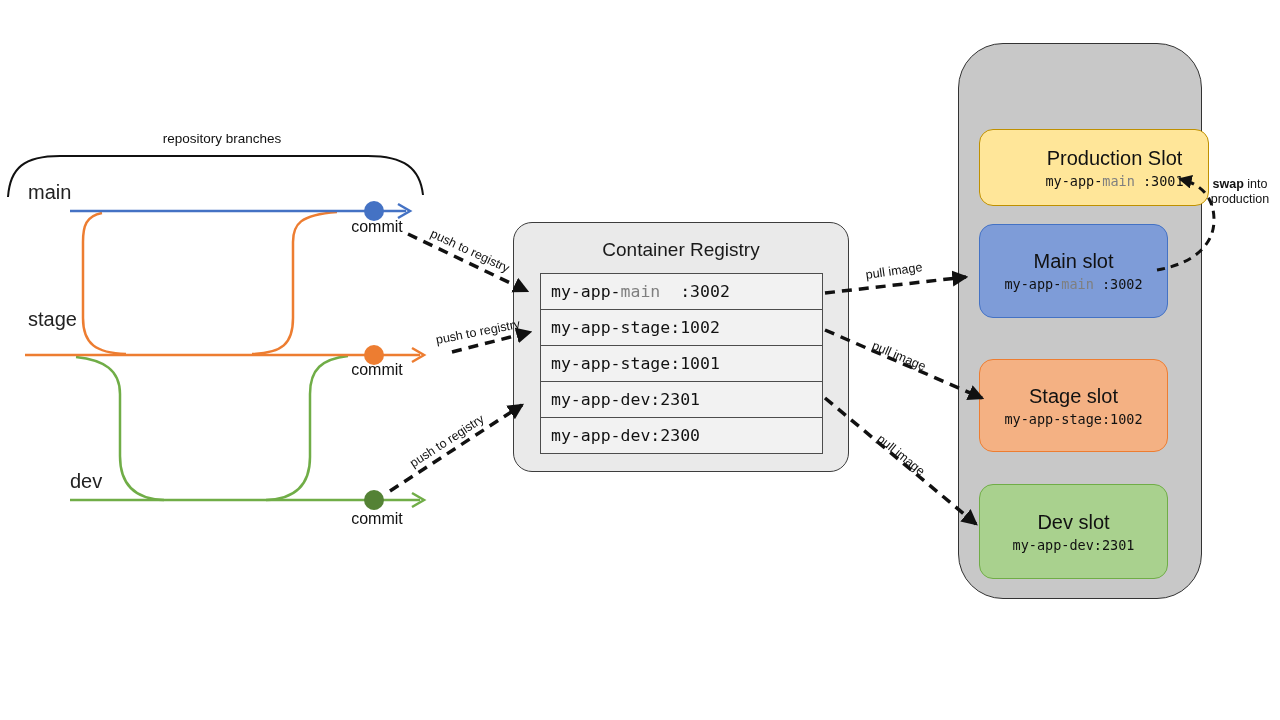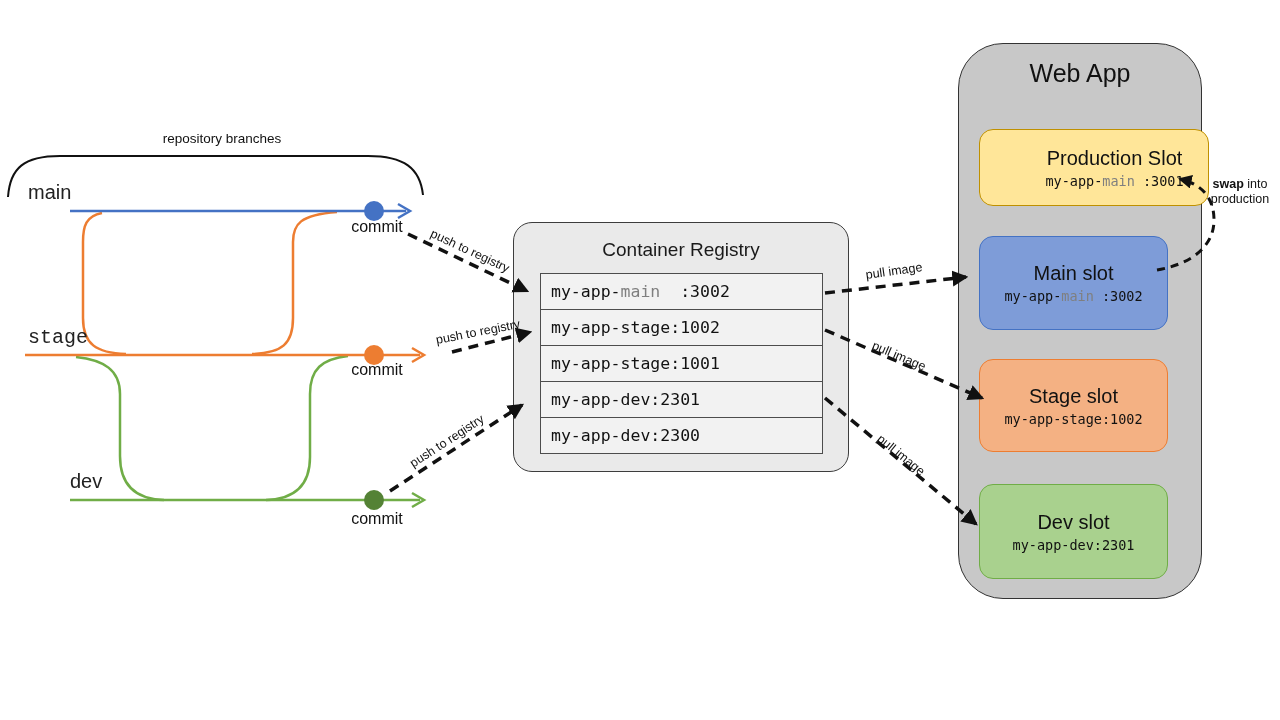--- a/index.html
+++ b/index.html
@@ -33,33 +33,33 @@
     border:1.5px solid #333;border-radius:45px;z-index:1;
   }
   .webapp-title{position:absolute;left:0;right:0;top:15px;text-align:center;font-size:25px;color:#111;}
   .slot{
     position:absolute;left:20px;width:187px;border-radius:14px;
     display:flex;flex-direction:column;align-items:center;justify-content:center;z-index:2;
   }
   .slot-title{font-size:20px;color:#111;line-height:27px;}
   .slot-sub{font-size:13.5px;color:#111;line-height:19px;white-space:pre;font-family:"DejaVu Sans Mono",monospace;}
   .slot-production{top:85px;height:75px;background:#ffe699;border:1.5px solid #bf9000;padding-left:41px;}
-  .slot-main{top:192px;height:92px;background:#7e9cd8;border:1.5px solid #4472c4;}
+  .slot-main{top:180px;height:92px;background:#7e9cd8;border:1.5px solid #4472c4;}
   .slot-stage{top:315px;height:91px;background:#f4b183;border:1.5px solid #ed7d31;}
   .slot-dev{top:440px;height:93px;background:#a9d18e;border:1.5px solid #70ad47;}
   
   .swap-label{left:1196px;top:177px;width:88px;text-align:center;font-size:12.5px;line-height:15px;color:#111;z-index:6;}
 </style>
 </head>
 <body>
 
 <div class="abs brace-label" style="left:222px;top:131px;">repository branches</div>
 
 <div class="abs branch-label" style="left:28px;top:181px;">main</div>
-<div class="abs branch-label" style="left:28px;top:326px;font-family:Liberation Mono, monospace;">stage</div>
+<div class="abs branch-label" style="left:28px;top:308px;">stage</div>
 <div class="abs branch-label" style="left:32px;top:470px;margin-left:38px;">dev</div>
 
 <div class="abs commit-label" style="left:377px;top:227px;">commit</div>
 <div class="abs commit-label" style="left:377px;top:370px;">commit</div>
 <div class="abs commit-label" style="left:377px;top:519px;">commit</div>
 
 <div class="abs arrow-label" style="left:470px;top:251px;transform:translate(-50%,-50%) rotate(25deg);">push to registry</div>
 <div class="abs arrow-label" style="left:478px;top:332px;transform:translate(-50%,-50%) rotate(-11deg);">push to registry</div>
 <div class="abs arrow-label" style="left:447px;top:441px;transform:translate(-50%,-50%) rotate(-33deg);">push to registry</div>
 
@@ -77,21 +77,20 @@
   <div class="registry-table">
     <div class="registry-row"><span class="mono">my-app-</span><span class="mono gray-part">main</span><span class="mono">  :3002</span></div>
     <div class="registry-row"><span class="mono">my-app-stage:1002</span></div>
     <div class="registry-row"><span class="mono">my-app-stage:1001</span></div>
     <div class="registry-row"><span class="mono">my-app-dev:2301</span></div>
     <div class="registry-row"><span class="mono">my-app-dev:2300</span></div>
   </div>
 </div>
 
 <div class="abs webapp-box">
-  <div class="webapp-title">Web App</div>
 
   <div class="slot slot-production">
     <div class="slot-title">Production Slot</div>
     <div class="slot-sub"><span class="mono">my-app-</span><span class="mono gray-part">main</span><span class="mono"> :3001</span></div>
   </div>
 
   <div class="slot slot-main">
     <div class="slot-title">Main slot</div>
     <div class="slot-sub"><span class="mono">my-app-</span><span class="mono gray-part">main</span><span class="mono"> :3002</span></div>
   </div>

